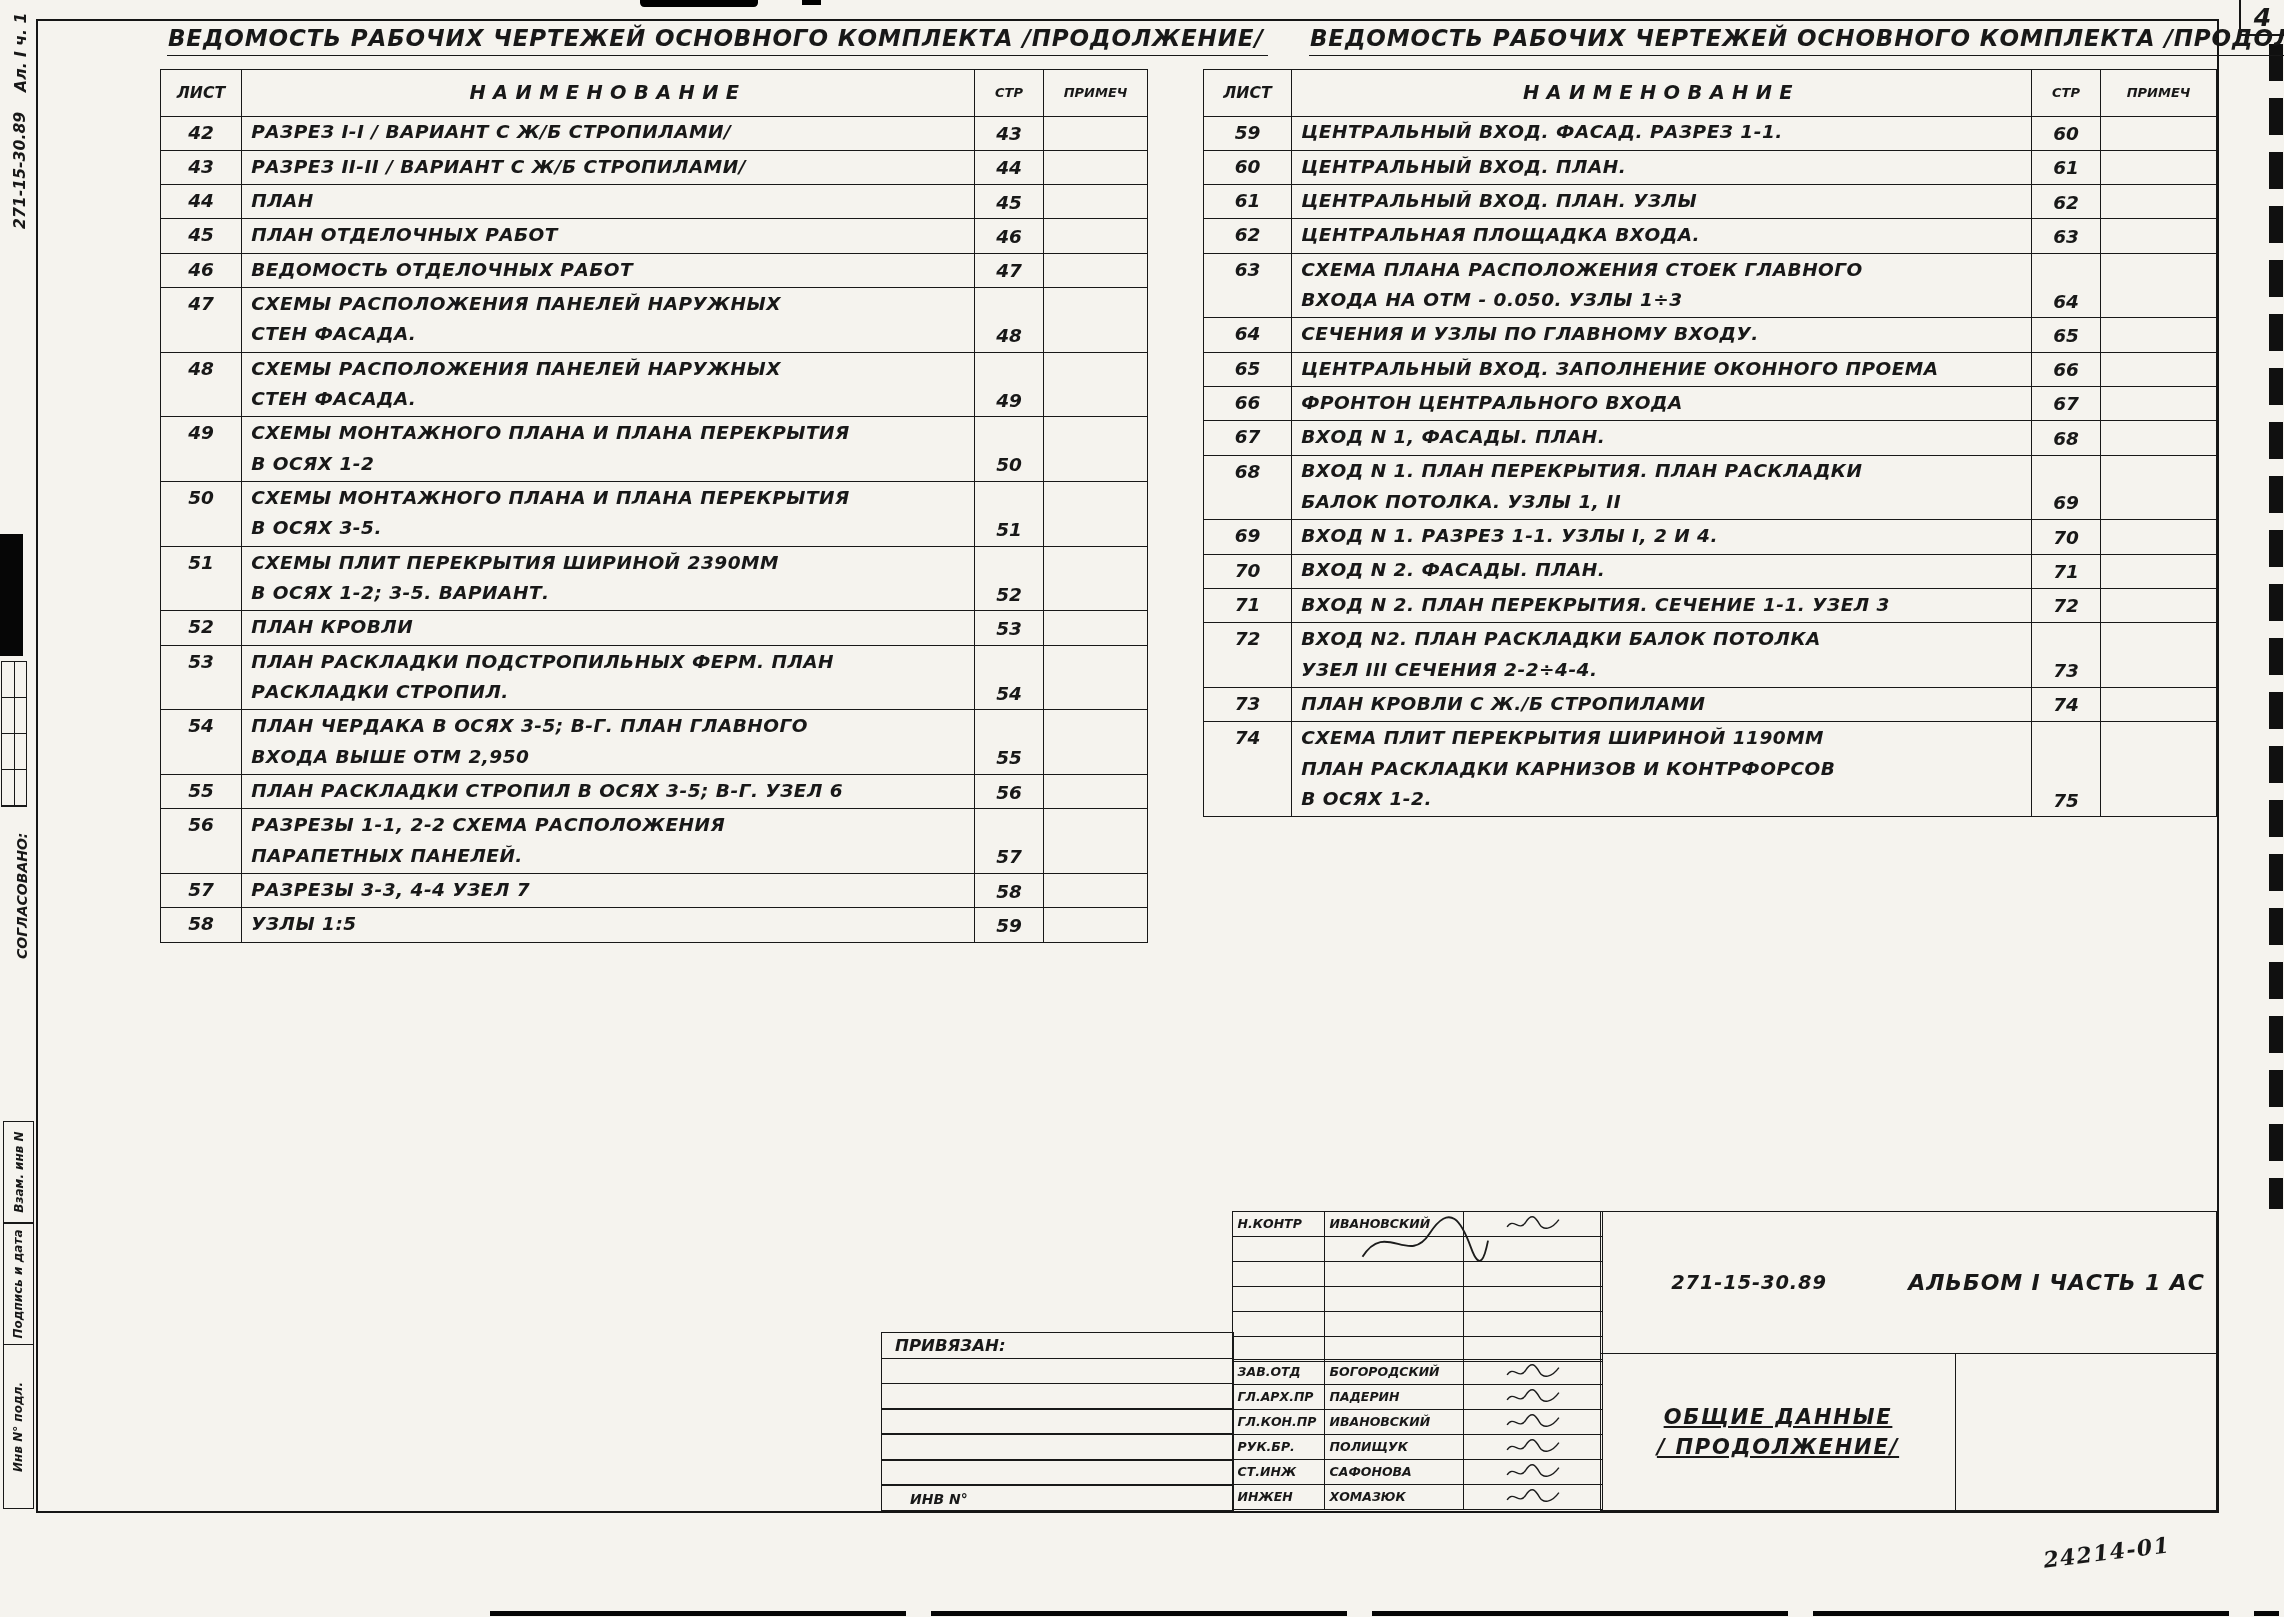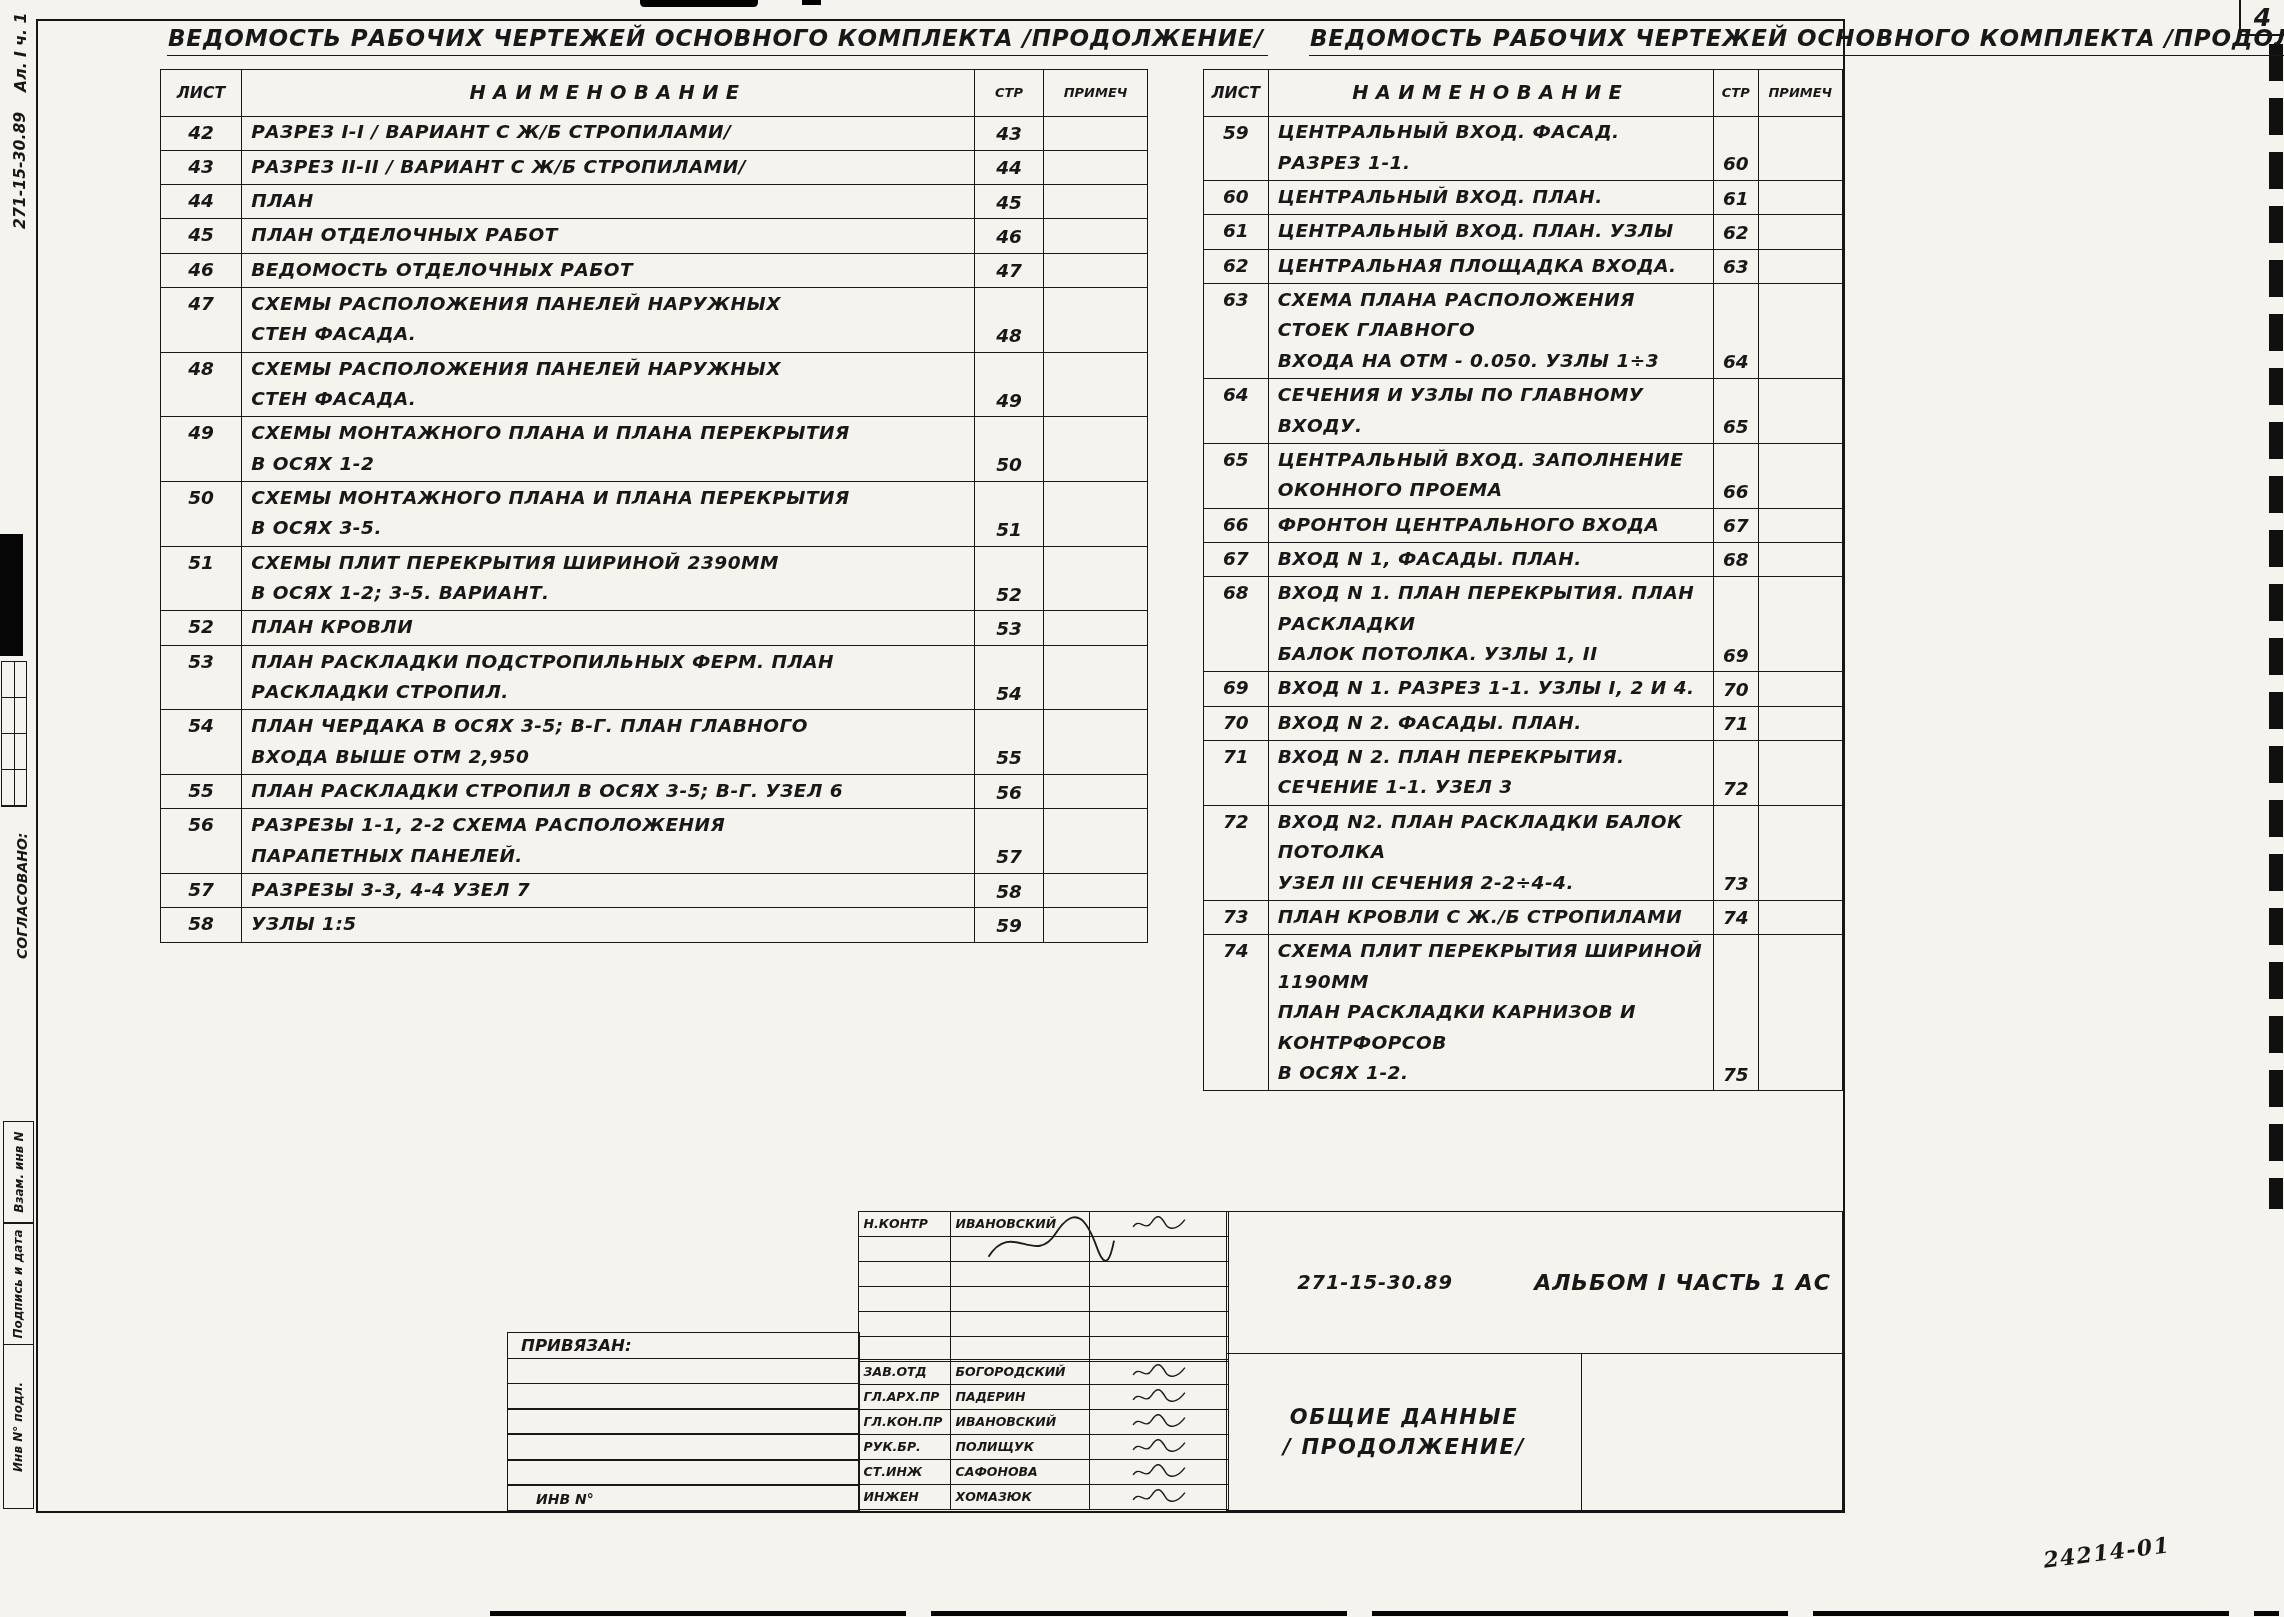--- a/index.html
+++ b/index.html
@@ -1,21 +1,21 @@
 <!DOCTYPE html>
 <html style="font-size:7.4px"><head>
 <meta charset="utf-8">
 <style>
   html,body{margin:0;padding:0;background:#efede6;}
   .page{
     position:relative;width:2284px;height:1617px;background:#f5f3ee;overflow:hidden;
     font-family:"DejaVu Sans",sans-serif;font-style:italic;font-weight:700;color:#181818;
   }
   
-  .frame{position:absolute;left:36px;top:18.5px;width:1809px;height:1494px;
+  .frame{position:absolute;left:36px;top:18.5px;width:2183px;height:1494px;
     border:2.3px solid #151515;box-sizing:border-box;}
   
   .tbl-title{position:absolute;white-space:nowrap;font-size:23px;letter-spacing:0.9px;
     border-bottom:1.8px solid #181818;padding:0 4.6px 3.7px 0.9px;}
   .tbl-title.left{left:129px;top:4.6px;}
   .tbl-title.right{left:1271px;top:4.6px;}
   table.sheet{border-collapse:collapse;table-layout:fixed;position:absolute;}
   table.t-left{left:122px;top:48px;}
   table.t-right{left:1165px;top:48px;}
   .sheet th,.sheet td{border:1.8px solid #181818;}
@@ -58,21 +58,21 @@
   .tb-project{flex:0 0 373px;border-right:1.8px solid #181818;font-size:15.3px;line-height:20.3px;
     white-space:pre-line;padding:0.9px 0 0 14px;letter-spacing:0.5px;box-sizing:border-box;}
   .tb-stage{flex:1;display:grid;grid-template-columns:1fr 1fr 1fr;grid-template-rows:25.4px 1fr;}
   .tb-stage div{display:flex;align-items:center;justify-content:center;}
   .tb-stage .hdr{border-bottom:1.8px solid #181818;font-size:13px;}
   .tb-stage .hdr + .hdr,.tb-stage .val + .val{border-left:0;}
   .tb-stage .c2{border-left:1.8px solid #181818;border-right:1.8px solid #181818;}
   .tb-stage .val{font-size:20.3px;}
   .tb-bot{flex:1;display:flex;}
   .tb-subtitle{flex:0 0 354px;border-right:1.8px solid #181818;display:flex;align-items:center;justify-content:center;
-    text-align:center;font-size:21px;line-height:30px;white-space:pre-line;letter-spacing:1.8px;}
+    text-align:center;font-size:21px;line-height:30px;white-space:pre-line;letter-spacing:1.8px;text-decoration:underline;}
   .tb-org{flex:1;display:flex;}
   .tb-logo{flex:0 0 69px;border-right:1.8px solid #181818;display:flex;align-items:center;justify-content:center;
     font-size:44px;letter-spacing:-1.8px;}
   .tb-orgtext{flex:1;display:flex;flex-direction:column;justify-content:center;padding-left:6.5px;
     font-size:15.7px;line-height:23px;white-space:pre-line;letter-spacing:0.5px;}
   
   .vtext{position:absolute;transform:rotate(-90deg);transform-origin:left top;white-space:nowrap;font-size:15.7px;}
   .vtext.small{font-size:14px;}
   .stamp{position:absolute;left:2.8px;width:31px;border:1.8px solid #181818;box-sizing:border-box;
     display:flex;align-items:center;justify-content:center;background:#f5f3ee;}

